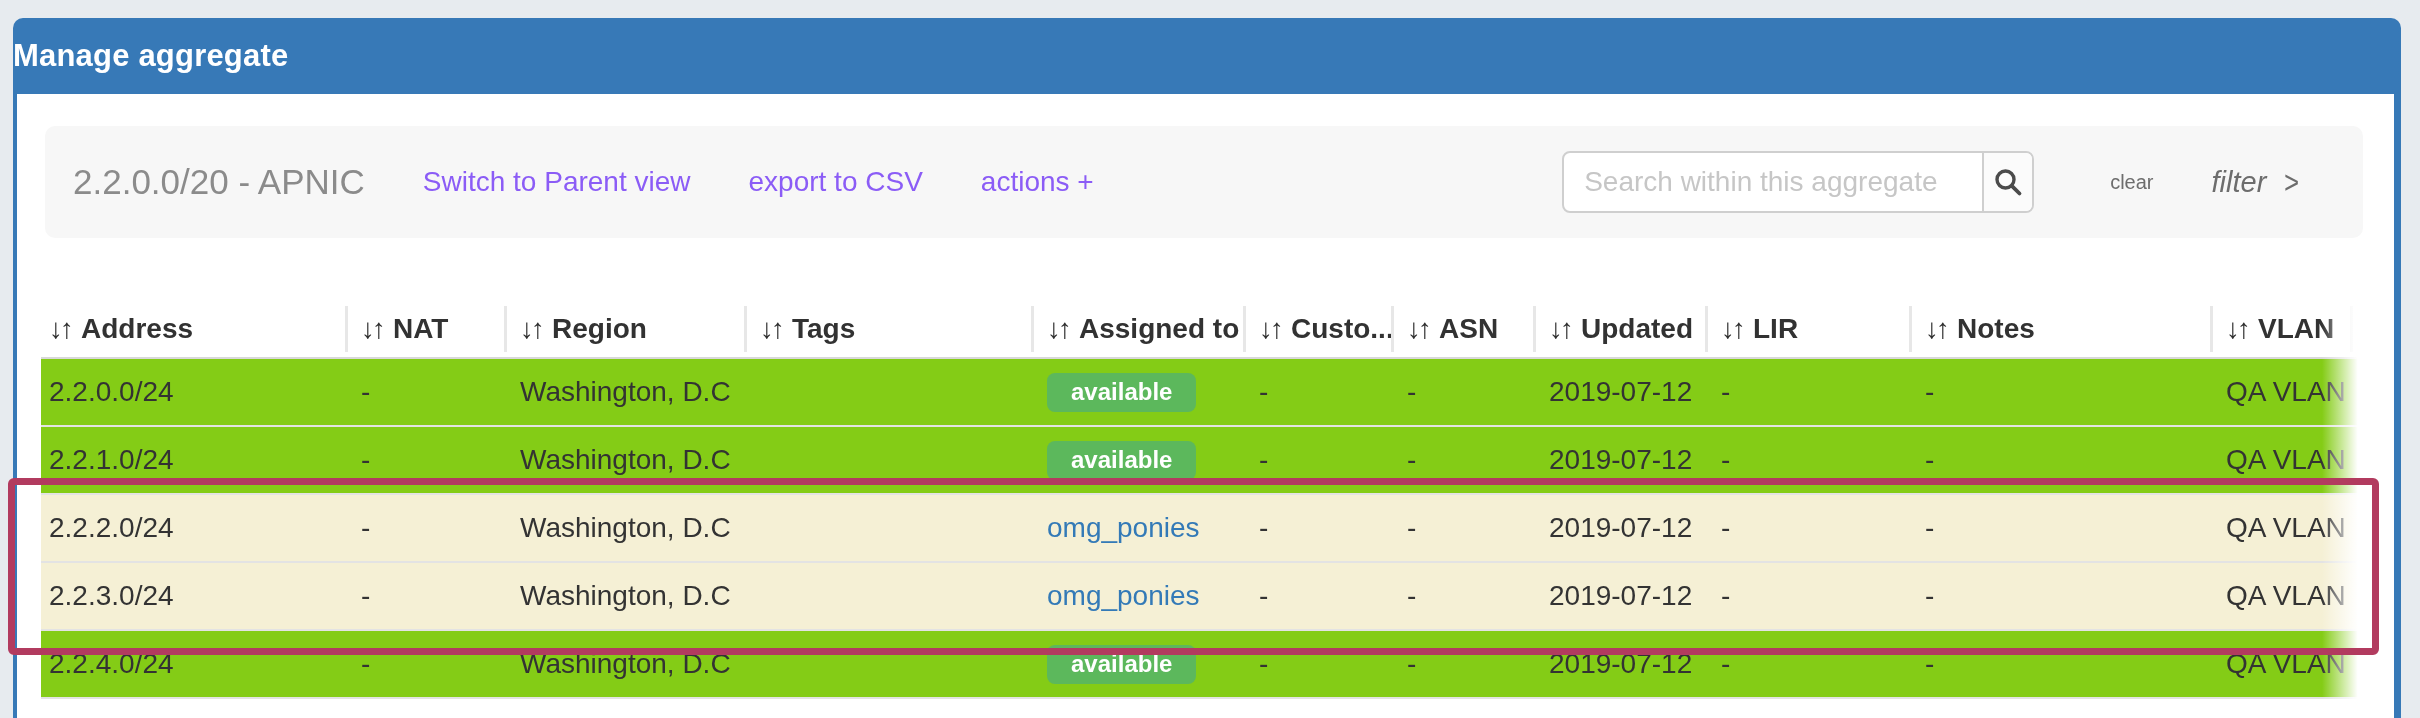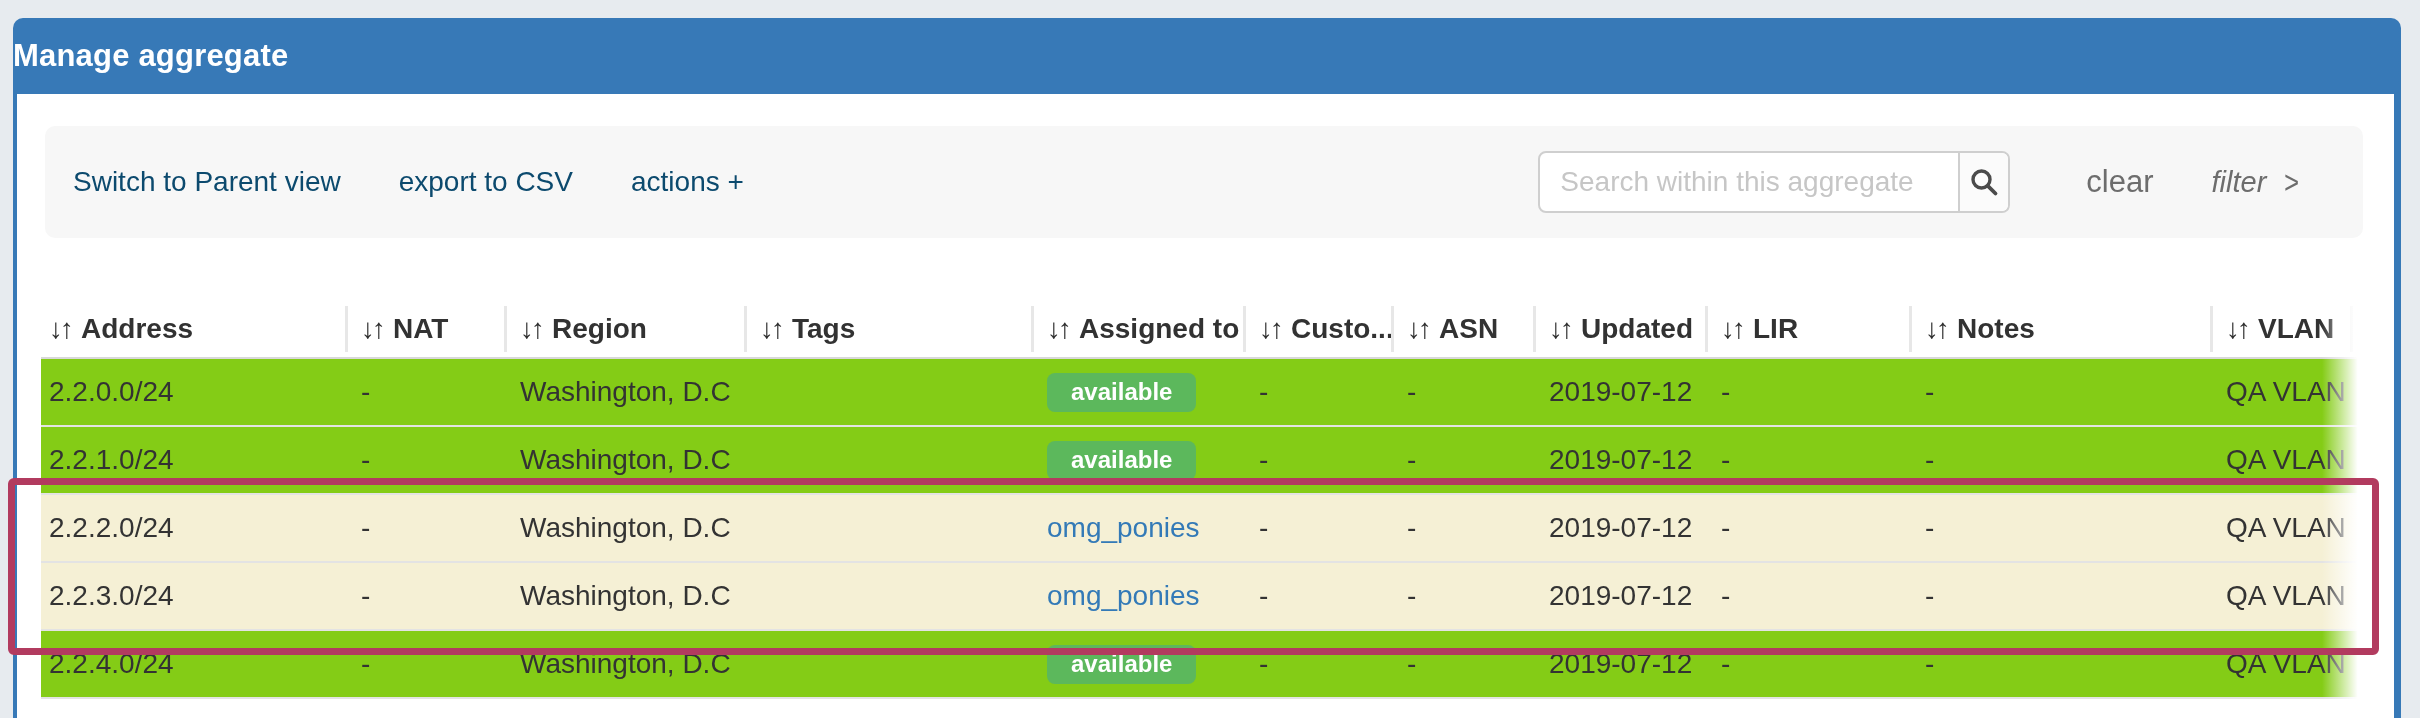--- a/index.html
+++ b/index.html
@@ -48,21 +48,21 @@
     padding:0 62px 0 28px;
   }
   .agg-label {
     font-size:35px;
     color:#8b8b8b;
     margin-right:58px;
     white-space:nowrap;
   }
   .tb-link {
     font-size:28px;
-    color:#0c4a6e;
+    color:#8b5cf6;
     margin-right:58px;
     white-space:nowrap;
     cursor:pointer;
   }
   .search-group {
     margin-left:auto;
     display:flex;
     align-items:stretch;
     height:62px;
     border:2px solid #cfcfcf;
@@ -84,21 +84,21 @@
   .search-btn {
     width:50px;
     border:none;
     border-left:2px solid #cfcfcf;
     background:#fbfbfb;
     display:flex; align-items:center; justify-content:center;
     cursor:pointer;
   }
   .clear-link {
     margin-left:76px;
-    font-size:31px;
+    font-size:20px;
     color:#6d6d6d;
     cursor:pointer;
   }
   .filter-link {
     margin-left:58px;
     font-size:29px;
     color:#6d6d6d;
     cursor:pointer;
     display:flex; align-items:center;
     white-space:nowrap;
@@ -201,20 +201,21 @@
 <body>
 
 <div class="panel">
   <div class="panel-title-bar">
     <span class="panel-title">Manage aggregate</span>
   </div>
 
   <div class="panel-body">
 
     <div class="toolbar">
+      <span class="agg-label">2.2.0.0/20 - APNIC</span>
       <span class="tb-link">Switch to Parent view</span>
       <span class="tb-link">export to CSV</span>
       <span class="tb-link">actions +</span>
 
       <div class="search-group">
         <input class="search-input" type="text" placeholder="Search within this aggregate" style="">
         <button class="search-btn">
           <span>
             <svg class="search-icon-svg" width="32" height="32" viewBox="0 0 32 32">
               <circle cx="13.5" cy="13.5" r="8.5" fill="none" stroke="#4b4b4b" stroke-width="3.4"></circle>

